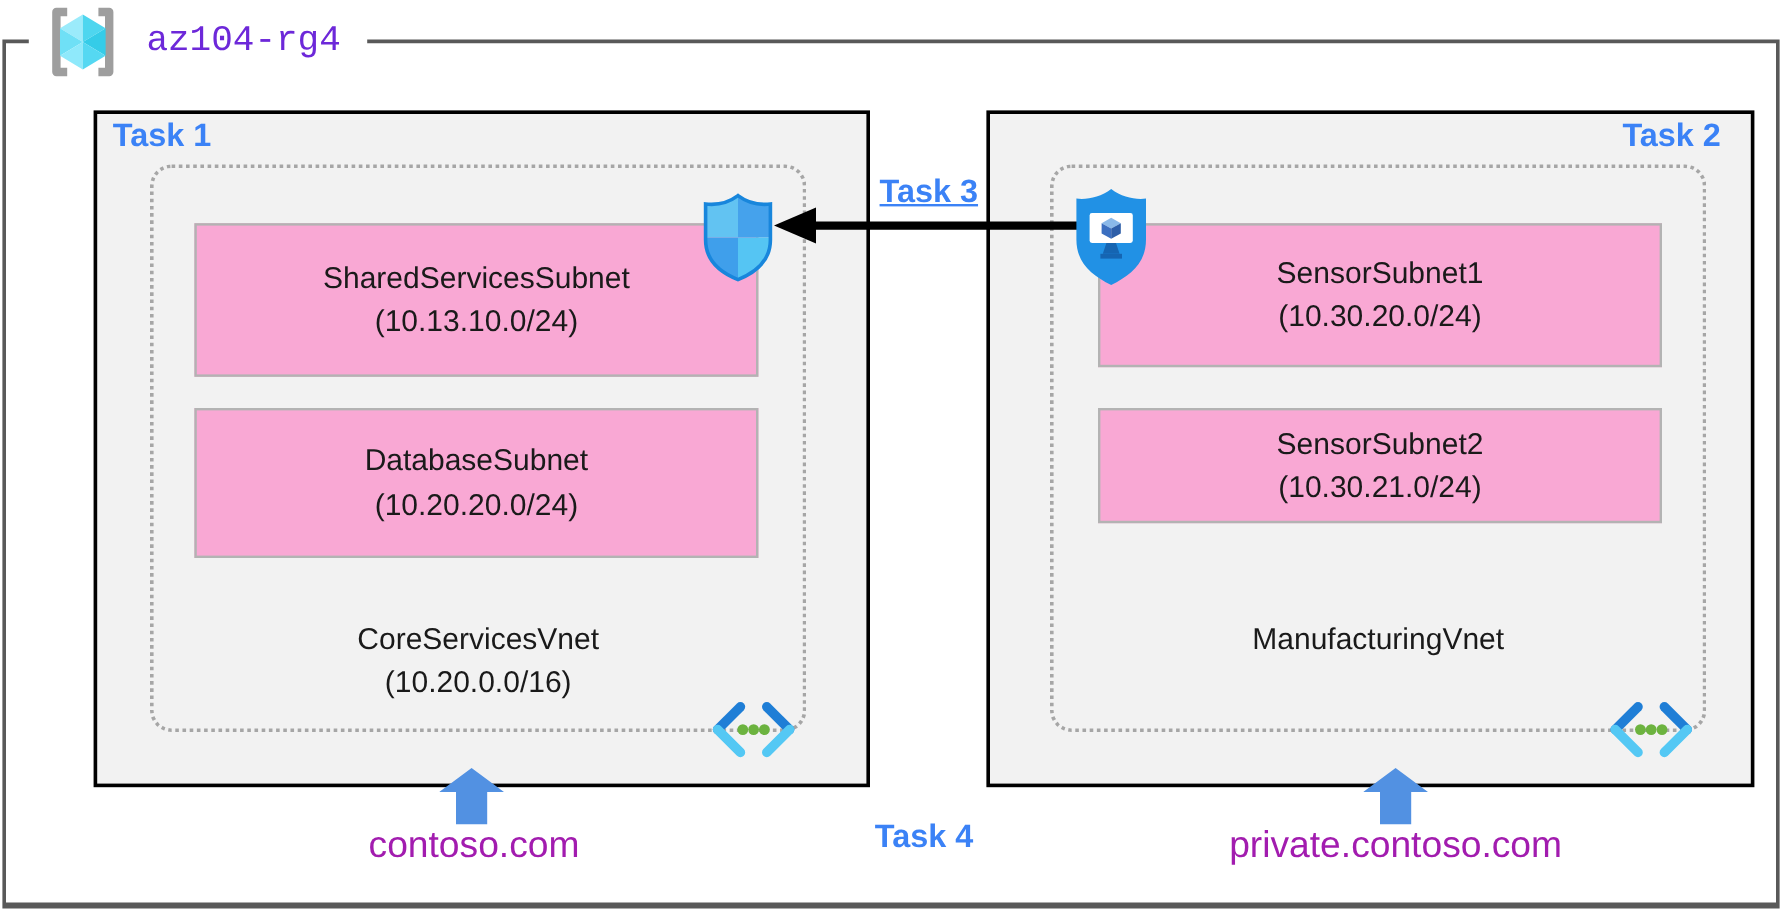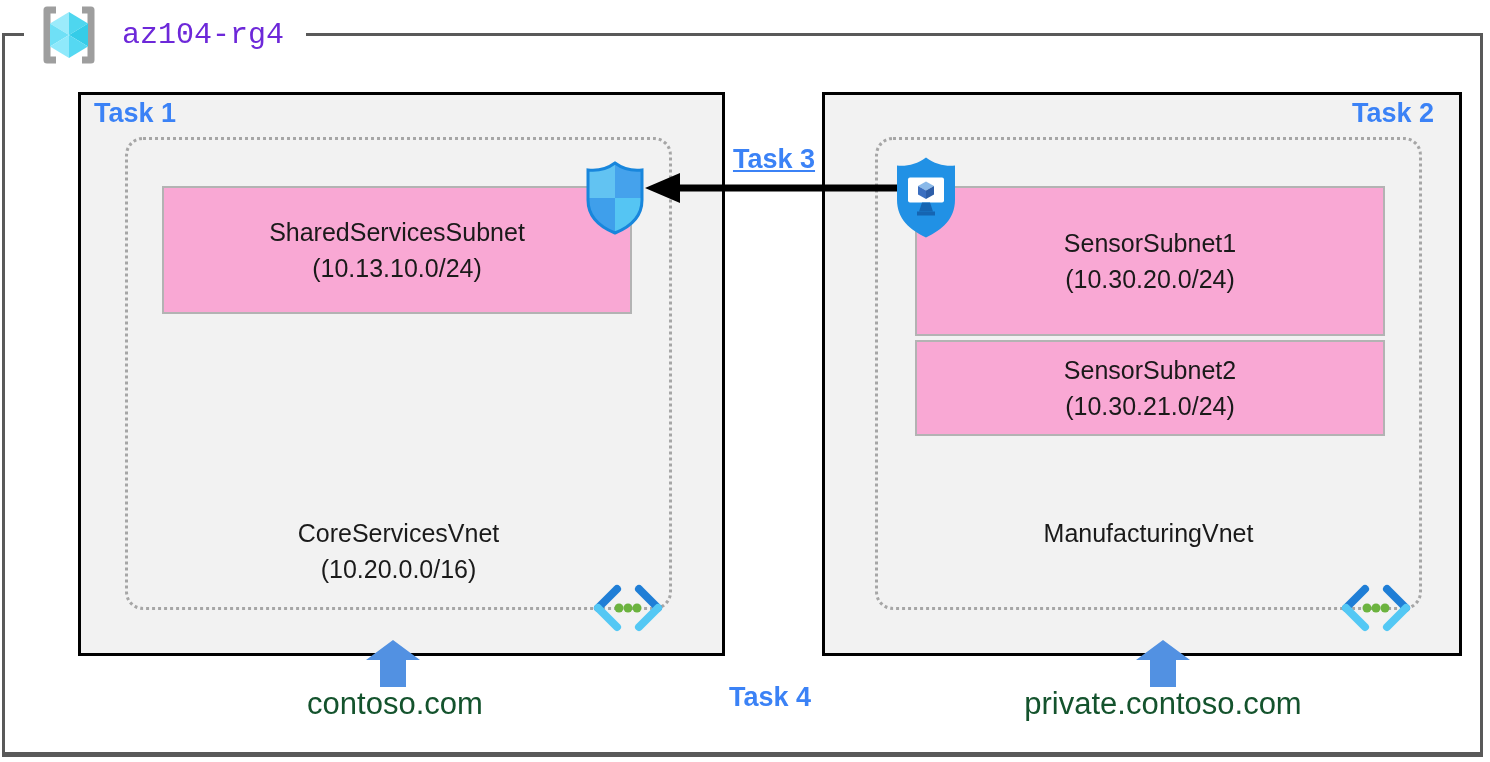--- a/index.html
+++ b/index.html
@@ -27,21 +27,21 @@
   
   .vnet-dotted{border:3px dotted #A6A6A6;border-radius:18px;}
   .vnet-dotted.left{left:125px;top:137px;width:547px;height:473px;}
   .vnet-dotted.right{left:875px;top:137px;width:547px;height:473px;}
 
   
   .subnet{background:#f9a8d4;border:2px solid #B3B3B3;display:flex;flex-direction:column;align-items:center;justify-content:center;
           font-size:25px;line-height:1.45;text-align:center;}
   .sn-l1{left:162px;top:186px;width:470px;height:128px;}
   .sn-l2{left:162px;top:340px;width:470px;height:125px;}
-  .sn-r1{left:915px;top:186px;width:470px;height:150px;}
+  .sn-r1{left:915px;top:186px;width:470px;height:120px;}
   .sn-r2{left:915px;top:340px;width:470px;height:96px;}
 
   
   .vnet-name{font-size:25px;line-height:1.45;text-align:center;}
   .vn-l{left:125px;top:515px;width:547px;}
   .vn-r{left:875px;top:515px;width:547px;}
 
   
   .nsg-pos{left:585px;top:159px;width:60px;height:78px;}
   .bastion-pos{left:894px;top:155px;width:64px;height:85px;}
@@ -49,21 +49,21 @@
   .vneticon-r{left:1341px;top:584px;width:70px;height:48px;}
   .rg-icon{width:66px;height:62px;flex:0 0 auto;}
 
   
   .conn-arrow{left:640px;top:168px;width:260px;height:40px;}
   .up-arrow{width:54px;height:47px;}
   .ua-l{left:366px;top:640px;}
   .ua-r{left:1136px;top:640px;}
 
   
-  .dns-label{font-size:31px;text-align:center;white-space:nowrap;color:#14532d;}
+  .dns-label{font-size:31px;text-align:center;white-space:nowrap;color:#a21caf;}
   .dns-l{left:275px;top:686px;width:240px;}
   .dns-r{left:1003px;top:686px;width:320px;}
 
   svg{display:block;}
 </style>
 </head>
 <body>
 
 <div id="canvas">
 
@@ -83,20 +83,24 @@
     <span class="rg-title">az104-rg4</span>
   </div>
 
   <div class="abs task-box left"></div>
   <div class="abs task-label tl-1">Task 1</div>
   <div class="abs vnet-dotted left"></div>
 
   <div class="abs subnet sn-l1">
     <span>SharedServicesSubnet</span>
     <span>(10.13.10.0/24)</span>
+  </div>
+  <div class="abs subnet sn-l2">
+    <span>DatabaseSubnet</span>
+    <span>(10.20.20.0/24)</span>
   </div>
 
   <div class="abs vnet-name vn-l">
     <div>CoreServicesVnet</div>
     <div>(10.20.0.0/16)</div>
   </div>
 
   <div class="abs task-box right"></div>
   <div class="abs task-label tl-2">Task 2</div>
   <div class="abs vnet-dotted right"></div>

